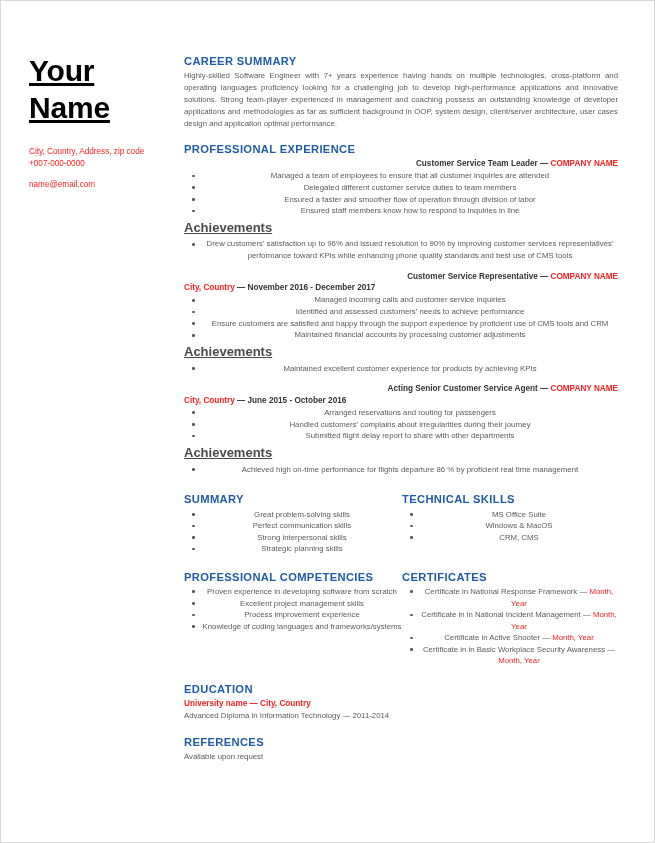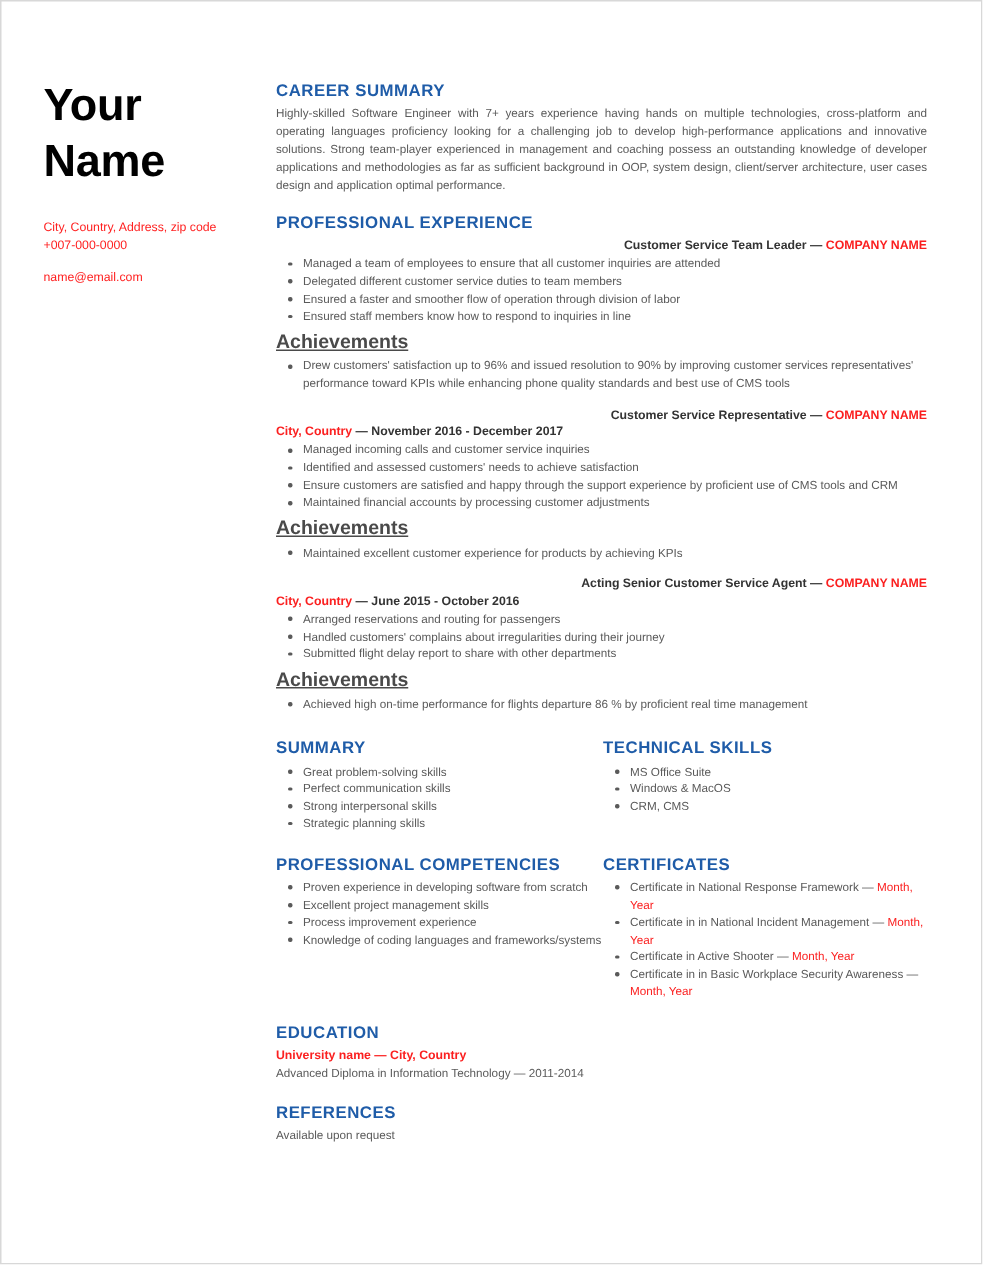--- a/index.html
+++ b/index.html
@@ -33,20 +33,21 @@
     left: 28px;
     top: 52px;
     width: 150px;
   }
   .name-line {
     font-size: 30px;
     font-weight: bold;
     color: #000000;
     line-height: 1.22;
     letter-spacing: -0.2px;
+    text-decoration: underline;
   }
   .contact-block {
     margin-top: 20px;
     color: #ff2020;
     font-size: 8.2px;
     line-height: 1.42;
   }
   .contact-email {
     margin-top: 11px;
     color: #ff2020;
@@ -102,20 +103,21 @@
     margin: 1px 0 0 0;
     padding: 0;
   }
   ul.bullets li {
     position: relative;
     color: #5a5a5a;
     font-size: 7.8px;
     line-height: 1.5;
     padding-left: 18px;
     margin-bottom: 0px;
+    text-align: center;
   }
   ul.bullets li:before {
     content: "";
     position: absolute;
     left: 8px;
     top: 4.5px;
     width: 2.6px;
     height: 2.6px;
     border-radius: 50%;
     background: #5a5a5a;
@@ -198,21 +200,21 @@
         </ul>
       </div>
 
       <div class="block-gap-sm"></div>
 
       <div>
         <div class="job-title"><span>Customer Service Representative </span><span> — </span><span class="company">COMPANY NAME</span></div>
         <div class="job-meta"><span class="place">City, Country</span><span> — November 2016 - December 2017</span></div>
         <ul class="bullets">
           <li>Managed incoming calls and customer service inquiries</li>
-          <li>Identified and assessed customers' needs to achieve satisfaction</li>
+          <li>Identified and assessed customers' needs to achieve performance</li>
           <li>Ensure customers are satisfied and happy through the support experience by proficient use of CMS tools and CRM</li>
           <li>Maintained financial accounts by processing customer adjustments</li>
         </ul>
         <div class="ach-label">Achievements</div>
         <ul class="bullets">
           <li>Maintained excellent customer experience for products by achieving KPIs</li>
         </ul>
       </div>
 
       <div class="block-gap-sm"></div>

